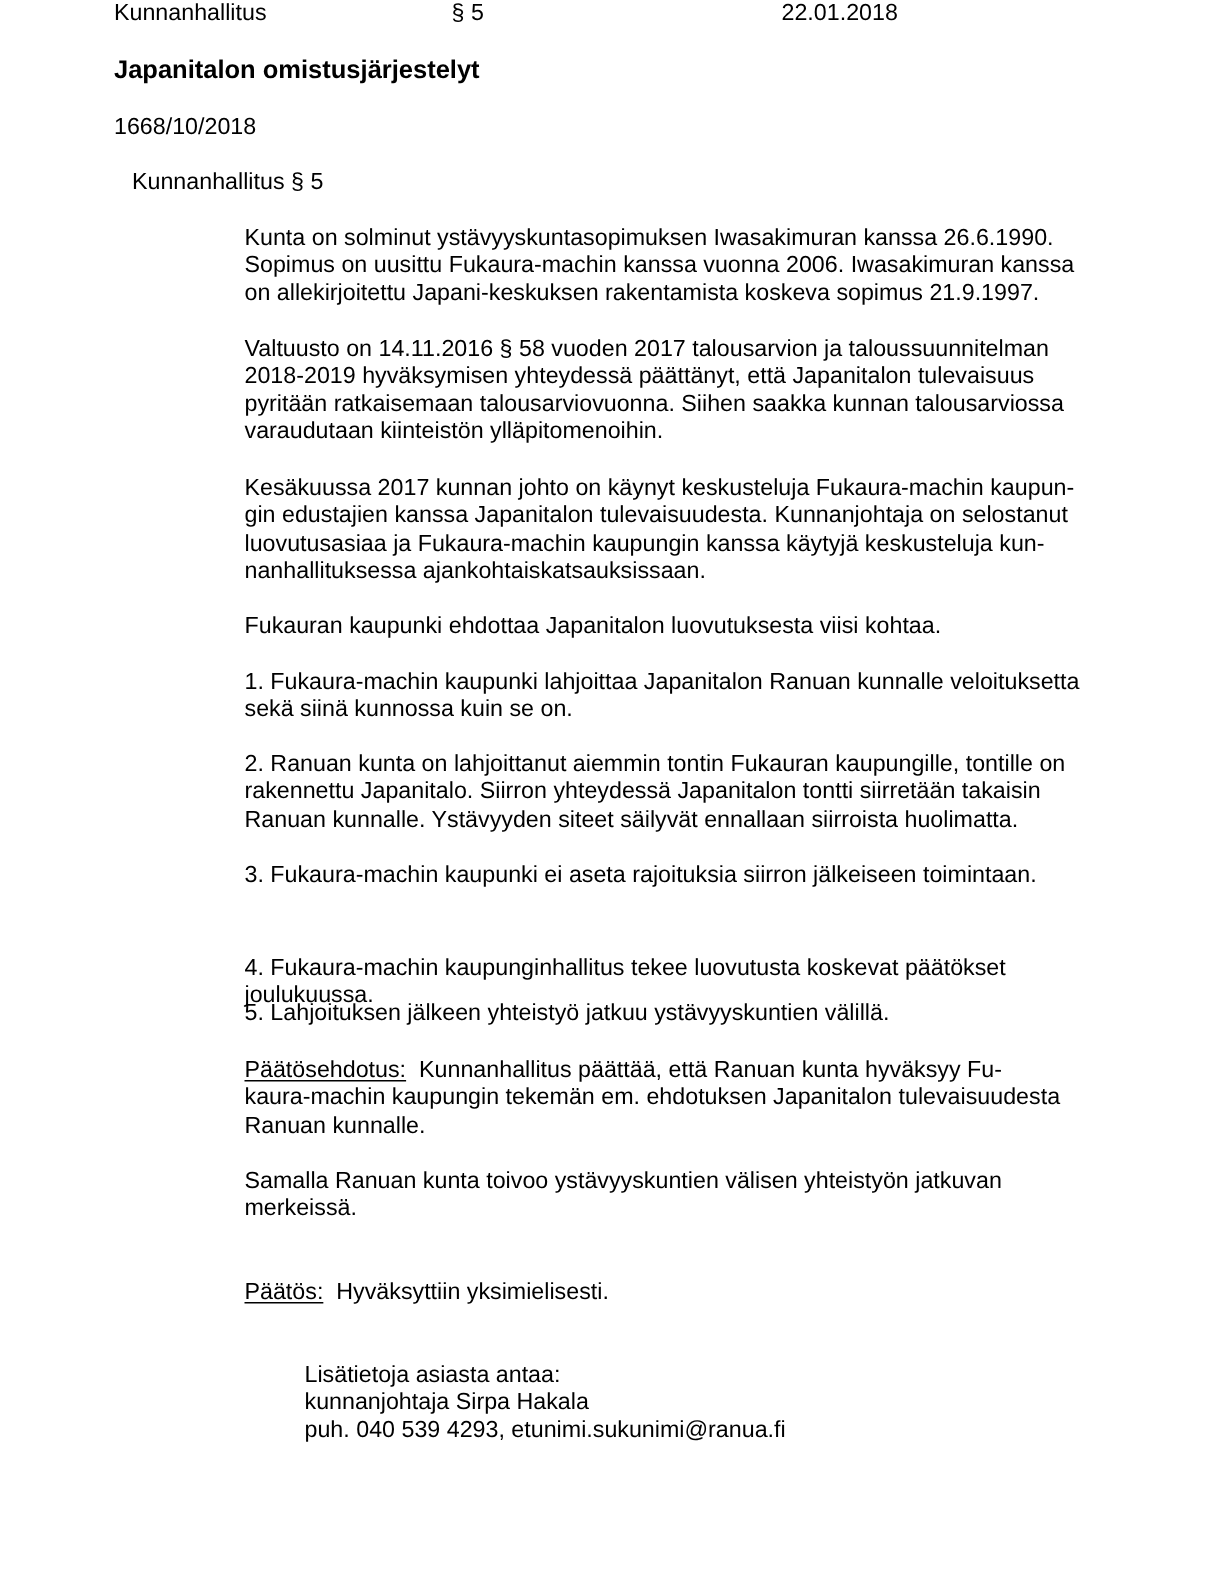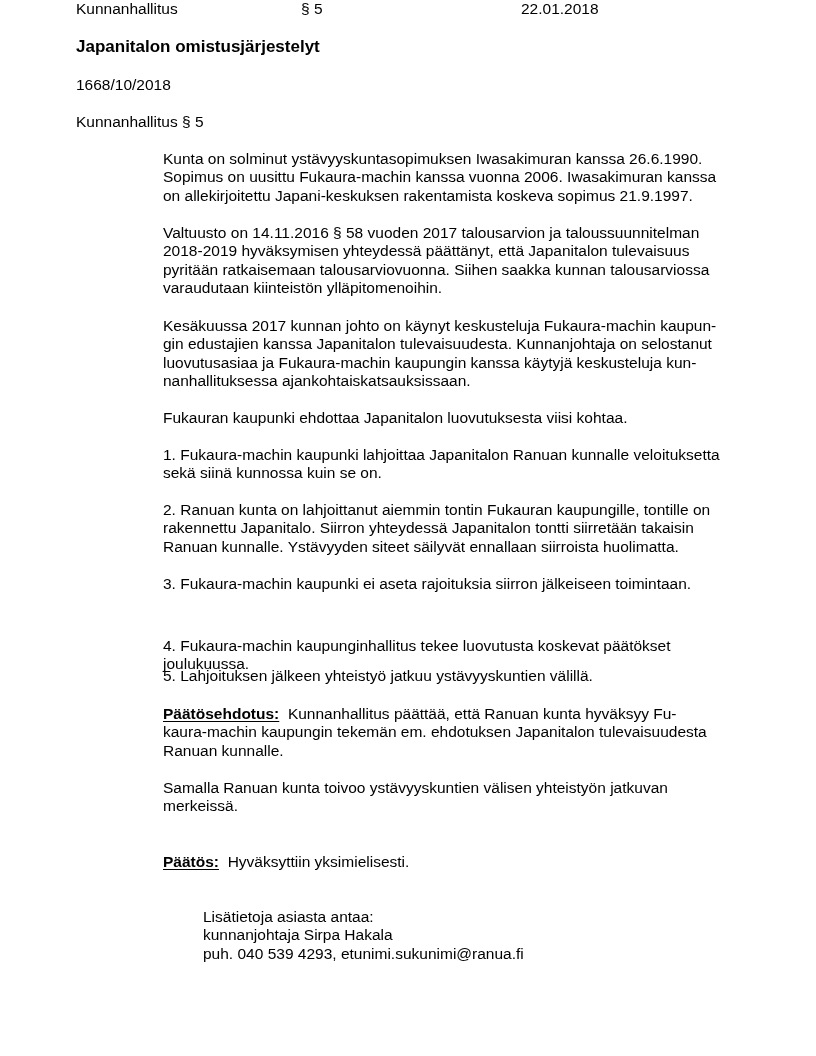--- a/index.html
+++ b/index.html
@@ -19,39 +19,39 @@
     .abs { position: absolute; white-space: nowrap; }
     .hdr { top: 0px; line-height: 18px; }
     #hdr-org { left: 76px; }
     #hdr-sec { left: 301px; }
     #hdr-date { left: 521px; }
     #title {
       left: 76px; top: 37px;
       font-size: 17px; font-weight: bold; line-height: 20px;
     }
     #docnum { left: 76px; top: 76px; line-height: 18px; }
-    #section { left: 76px; top: 113px; line-height: 18px; }
+    #section { left: 88px; top: 113px; line-height: 18px; }
 
     .body-block {
       position: absolute;
       left: 163px;
       width: 600px;
     }
     .para {
       position: absolute;
       left: 0;
     }
     .line {
       display: block;
       white-space: nowrap;
       line-height: 18.4px;
       height: 18.4px;
     }
     .lbl {
-      font-weight: bold;
+      font-weight: normal;
       text-decoration: underline;
       text-underline-offset: 2px;
     }
   </style>
 </head>
 <body>
 
 <div id="hdr-org" class="abs hdr">Kunnanhallitus</div>
 <div id="hdr-sec" class="abs hdr">§ 5</div>
 <div id="hdr-date" class="abs hdr">22.01.2018</div>

